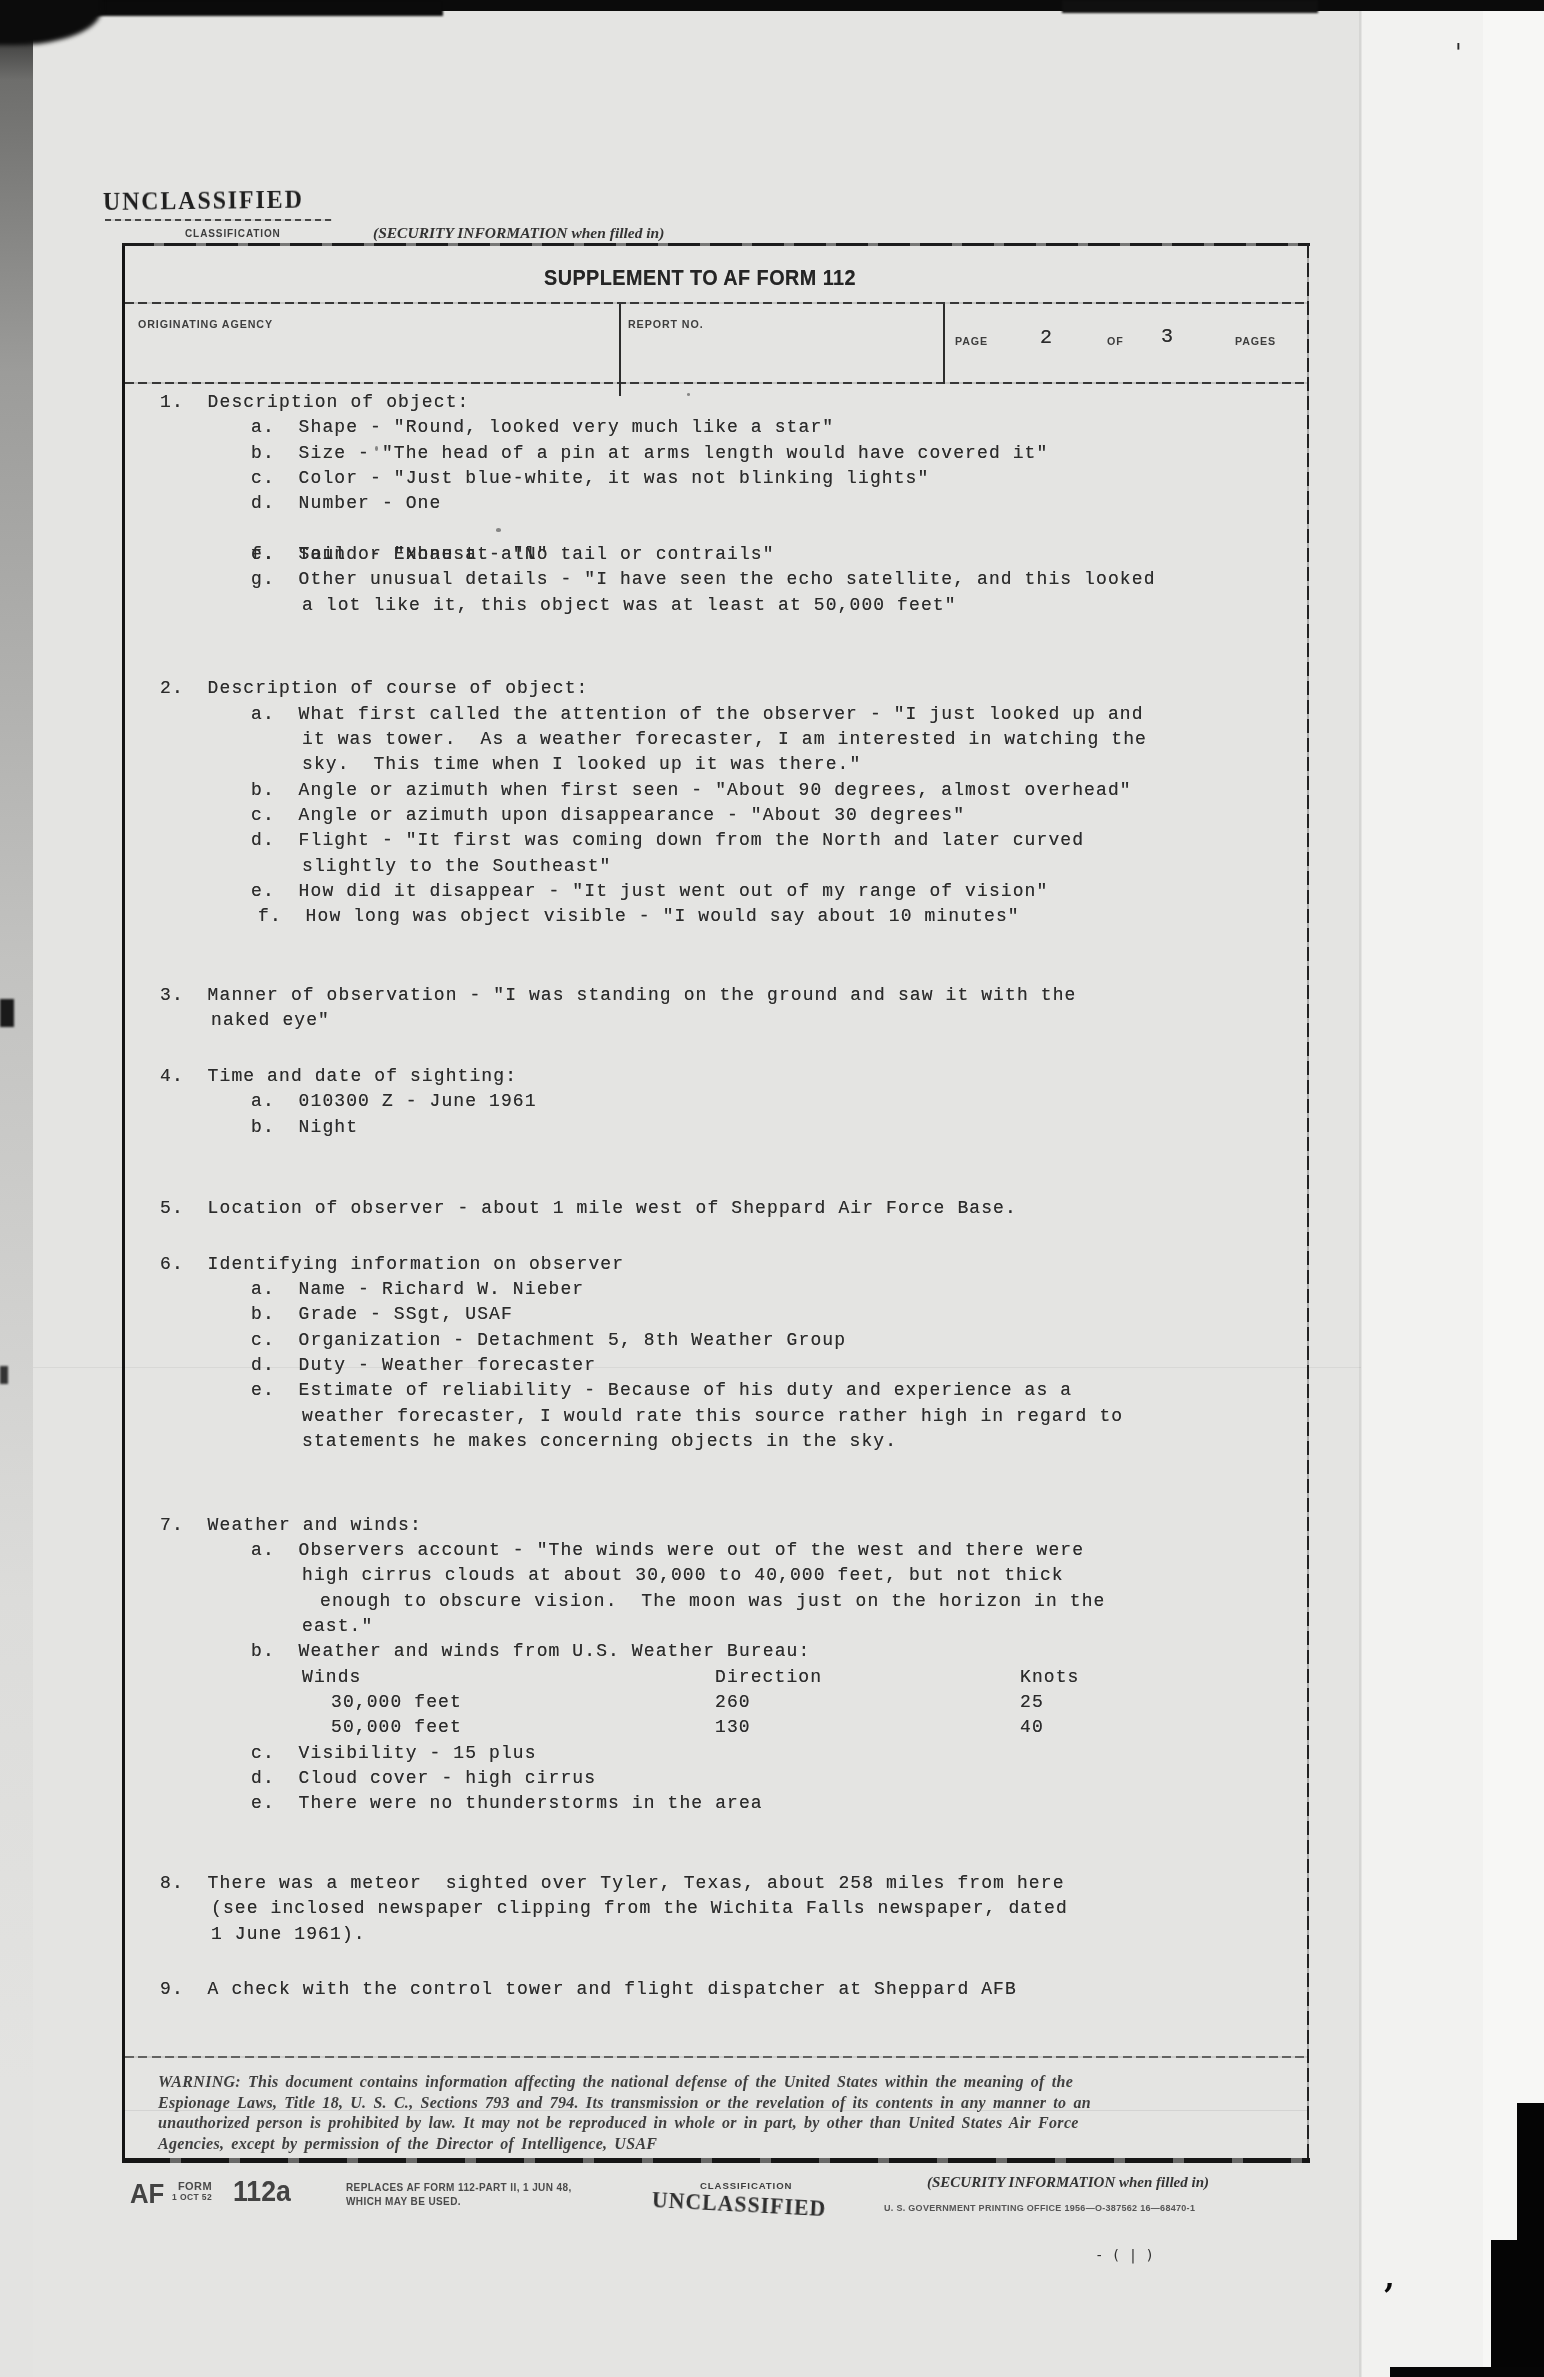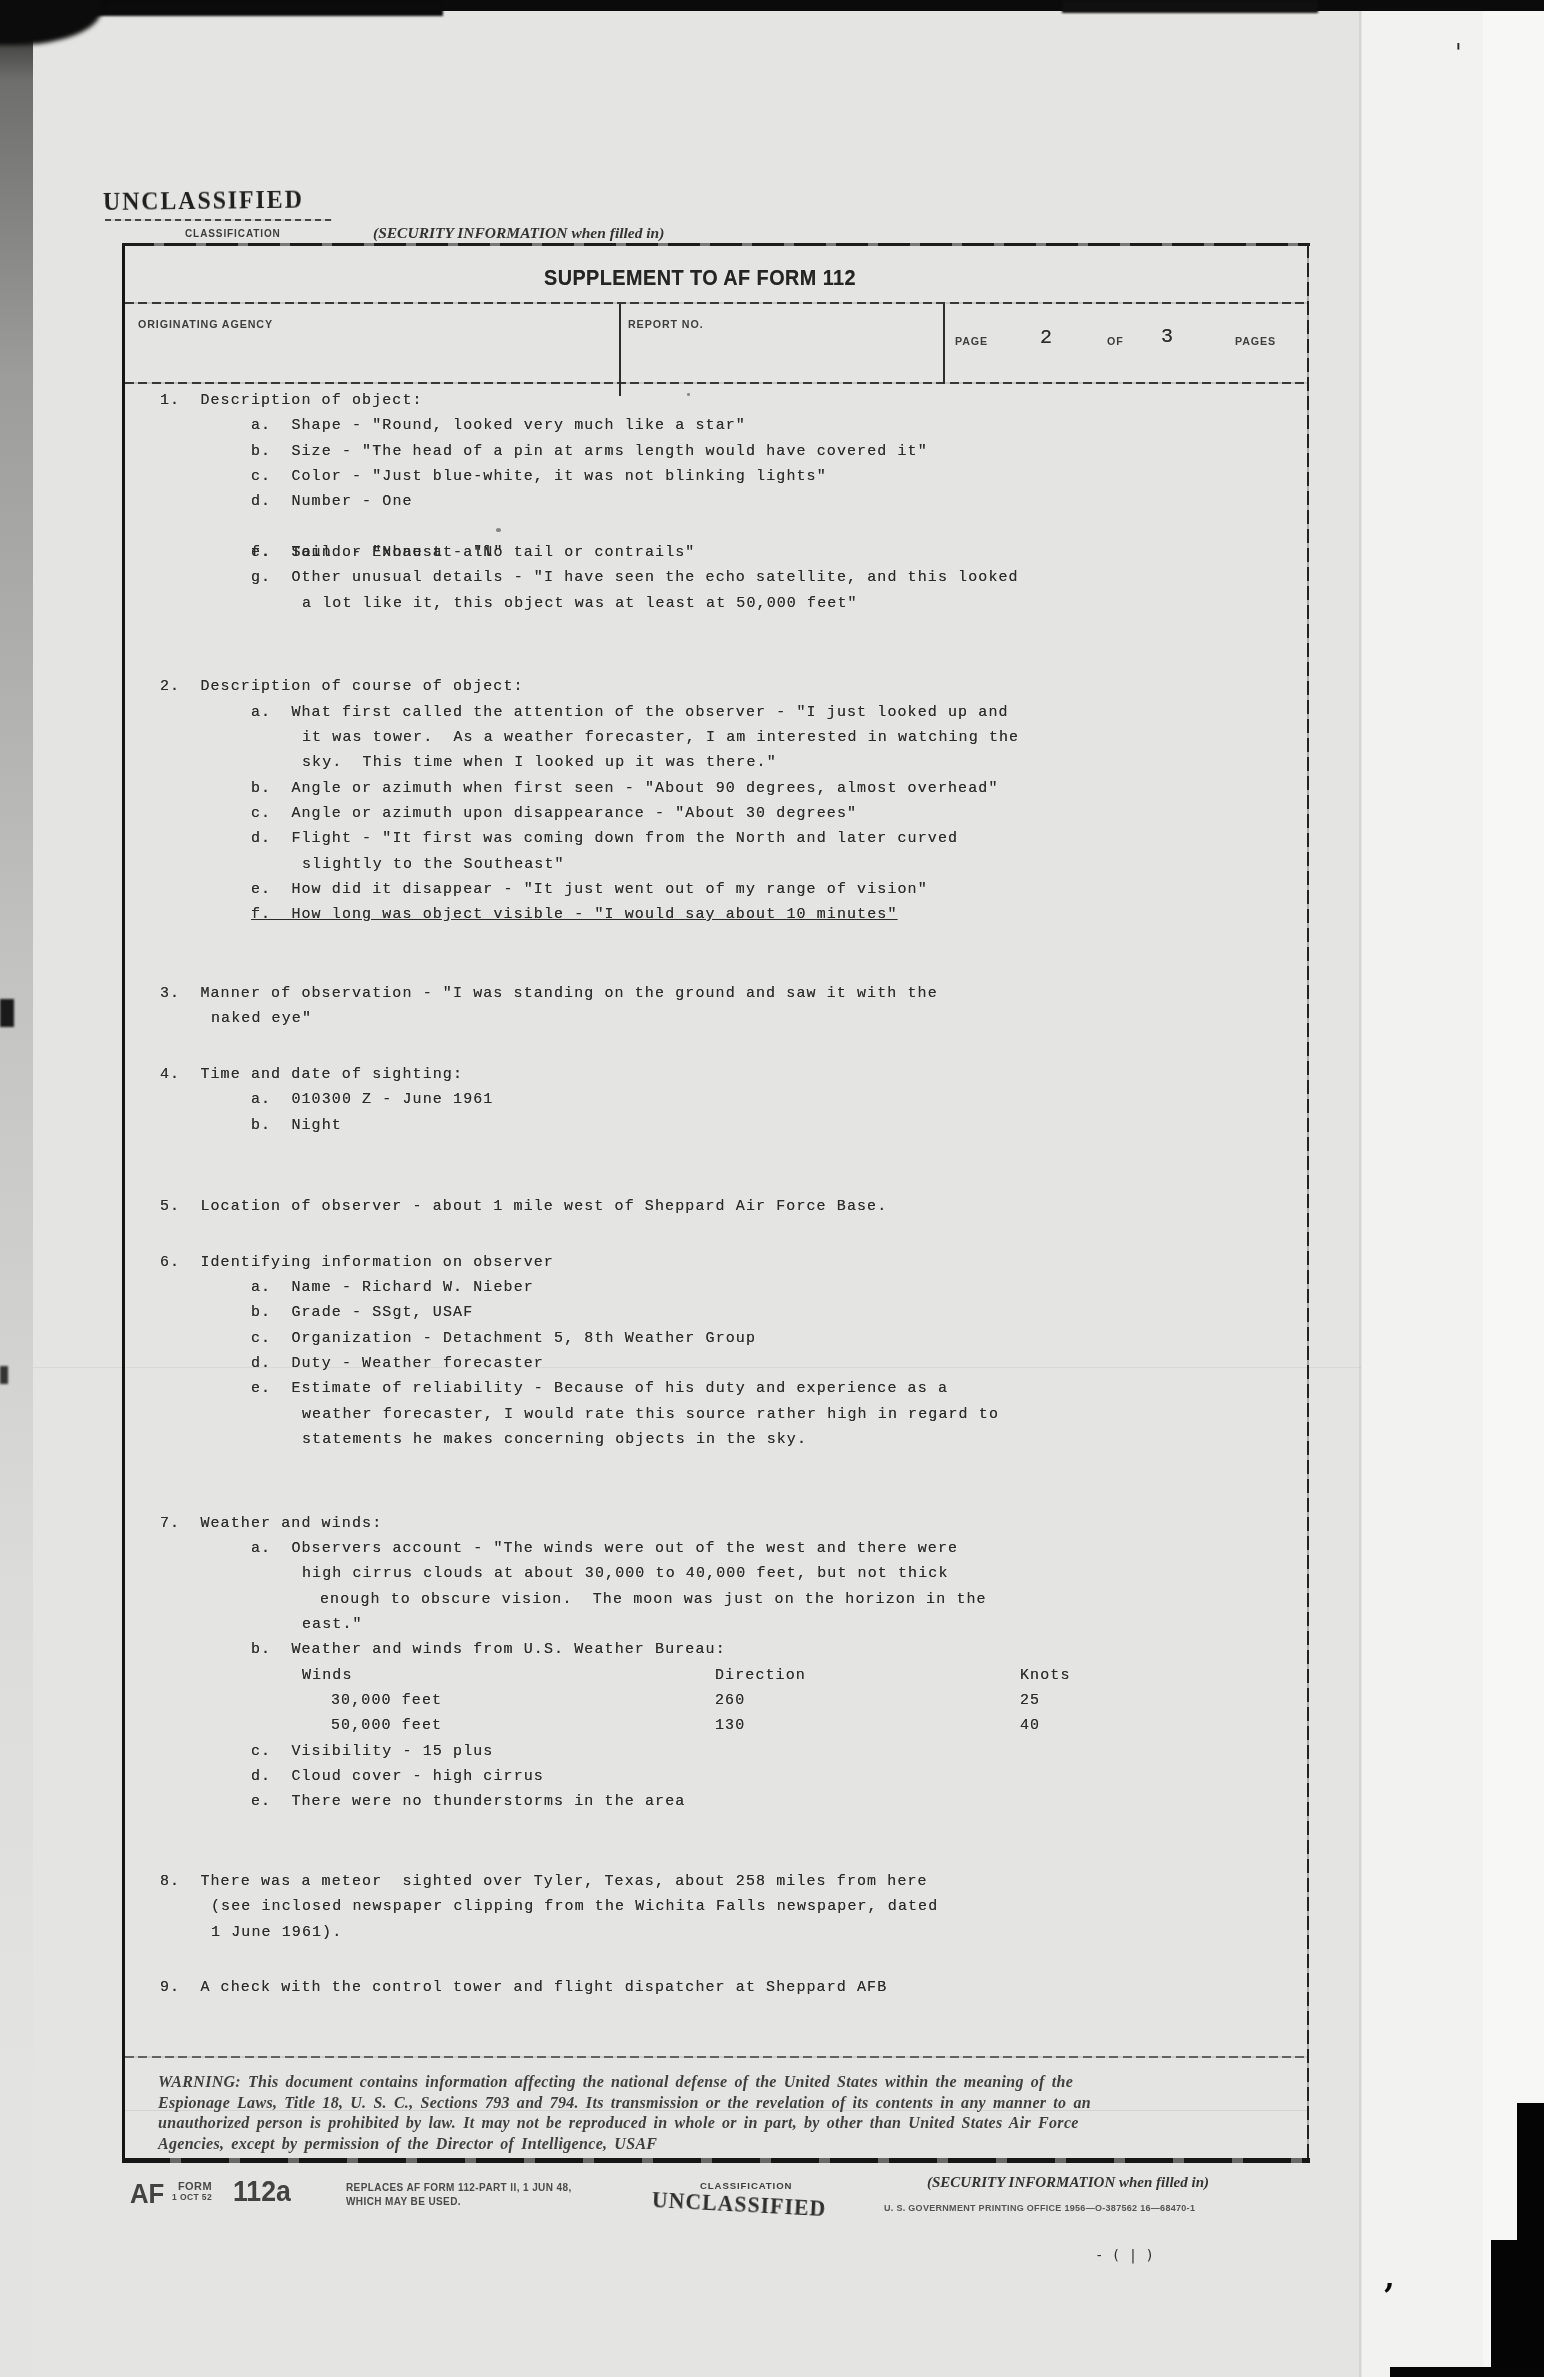--- a/index.html
+++ b/index.html
@@ -37,21 +37,21 @@
          background:repeating-linear-gradient(180deg,#222 0 14px,rgba(34,34,34,.3) 14px 19px);filter:blur(0.2px);}
   .b-bottom{position:absolute;left:122px;top:2158px;width:1188px;height:4.8px;
          background:repeating-linear-gradient(90deg,#161616 0 48px,rgba(22,22,22,.6) 48px 59px);filter:blur(0.3px);}
   .rule-title{left:125px;top:302px;width:1182px;}
   .rule-head{left:125px;top:382px;width:1182px;}
   .rule-warn{left:125px;top:2056px;width:1182px;opacity:.75;}
   .vdiv{position:absolute;width:1.6px;background:#2c2c2c;filter:blur(0.3px);}
   .vdiv1{left:619px;top:304px;height:92px;}
   .vdiv2{left:943px;top:304px;height:80px;}
   
-  .tw{position:absolute;font-family:"Liberation Mono",monospace;font-size:15px;letter-spacing:1.1px;
+  .tw{position:absolute;font-family:"Liberation Mono",monospace;font-size:18px;letter-spacing:1.1px;
       color:#2b2b2b;white-space:pre;text-shadow:0 0 0.6px rgba(35,35,35,.6);filter:blur(0.1px);}
   .flabel{position:absolute;font-family:"Liberation Sans",sans-serif;font-weight:700;font-size:10.7px;
       letter-spacing:0.9px;color:#3d3d3d;filter:blur(0.2px);}
   .title{position:absolute;left:544px;top:266px;font-family:"Liberation Sans",sans-serif;font-weight:700;
       font-size:21.3px;letter-spacing:0.5px;color:#252525;transform:scaleX(.93);transform-origin:left;
       filter:blur(0.2px);text-shadow:0 0 0.5px rgba(0,0,0,.5);}
   .stamp-top{position:absolute;left:103px;top:188px;font-family:"Liberation Serif",serif;font-weight:700;
       font-size:25px;letter-spacing:2.1px;color:#1f1f1f;transform:rotate(-.7deg) scaleX(.95);
       transform-origin:left;filter:blur(0.3px);}
   .stamp-underline{position:absolute;left:105px;top:219px;width:227px;height:1.6px;
@@ -137,21 +137,21 @@
       <div class="tw" style="top: 595px; left: 302px;">a lot like it, this object was at least at 50,000 feet"</div>
       <div class="tw" style="top: 678px; left: 160px;">2.  Description of course of object:</div>
       <div class="tw" style="top: 704px; left: 251px;">a.  What first called the attention of the observer - "I just looked up and</div>
       <div class="tw" style="top: 729px; left: 302px;">it was tower.  As a weather forecaster, I am interested in watching the</div>
       <div class="tw" style="top: 754px; left: 302px;">sky.  This time when I looked up it was there."</div>
       <div class="tw" style="top: 780px; left: 251px;">b.  Angle or azimuth when first seen - "About 90 degrees, almost overhead"</div>
       <div class="tw" style="top: 805px; left: 251px;">c.  Angle or azimuth upon disappearance - "About 30 degrees"</div>
       <div class="tw" style="top: 830px; left: 251px;">d.  Flight - "It first was coming down from the North and later curved</div>
       <div class="tw" style="top: 856px; left: 302px;">slightly to the Southeast"</div>
       <div class="tw" style="top: 881px; left: 251px;">e.  How did it disappear - "It just went out of my range of vision"</div>
-      <div class="tw" style="top: 906px; left: 251px; text-decoration: underline;">f.  How long was object visible - "I would say about 10 minutes"</div>
+      <div class="tw" style="top: 906px; left: 258px;">f.  How long was object visible - "I would say about 10 minutes"</div>
       <div class="tw" style="top: 985px; left: 160px;">3.  Manner of observation - "I was standing on the ground and saw it with the</div>
       <div class="tw" style="top: 1010px; left: 211px;">naked eye"</div>
       <div class="tw" style="top: 1066px; left: 160px;">4.  Time and date of sighting:</div>
       <div class="tw" style="top: 1091px; left: 251px;">a.  010300 Z - June 1961</div>
       <div class="tw" style="top: 1117px; left: 251px;">b.  Night</div>
       <div class="tw" style="top: 1198px; left: 160px;">5.  Location of observer - about 1 mile west of Sheppard Air Force Base.</div>
       <div class="tw" style="top: 1254px; left: 160px;">6.  Identifying information on observer</div>
       <div class="tw" style="top: 1279px; left: 251px;">a.  Name - Richard W. Nieber</div>
       <div class="tw" style="top: 1304px; left: 251px;">b.  Grade - SSgt, USAF</div>
       <div class="tw" style="top: 1330px; left: 251px;">c.  Organization - Detachment 5, 8th Weather Group</div>

